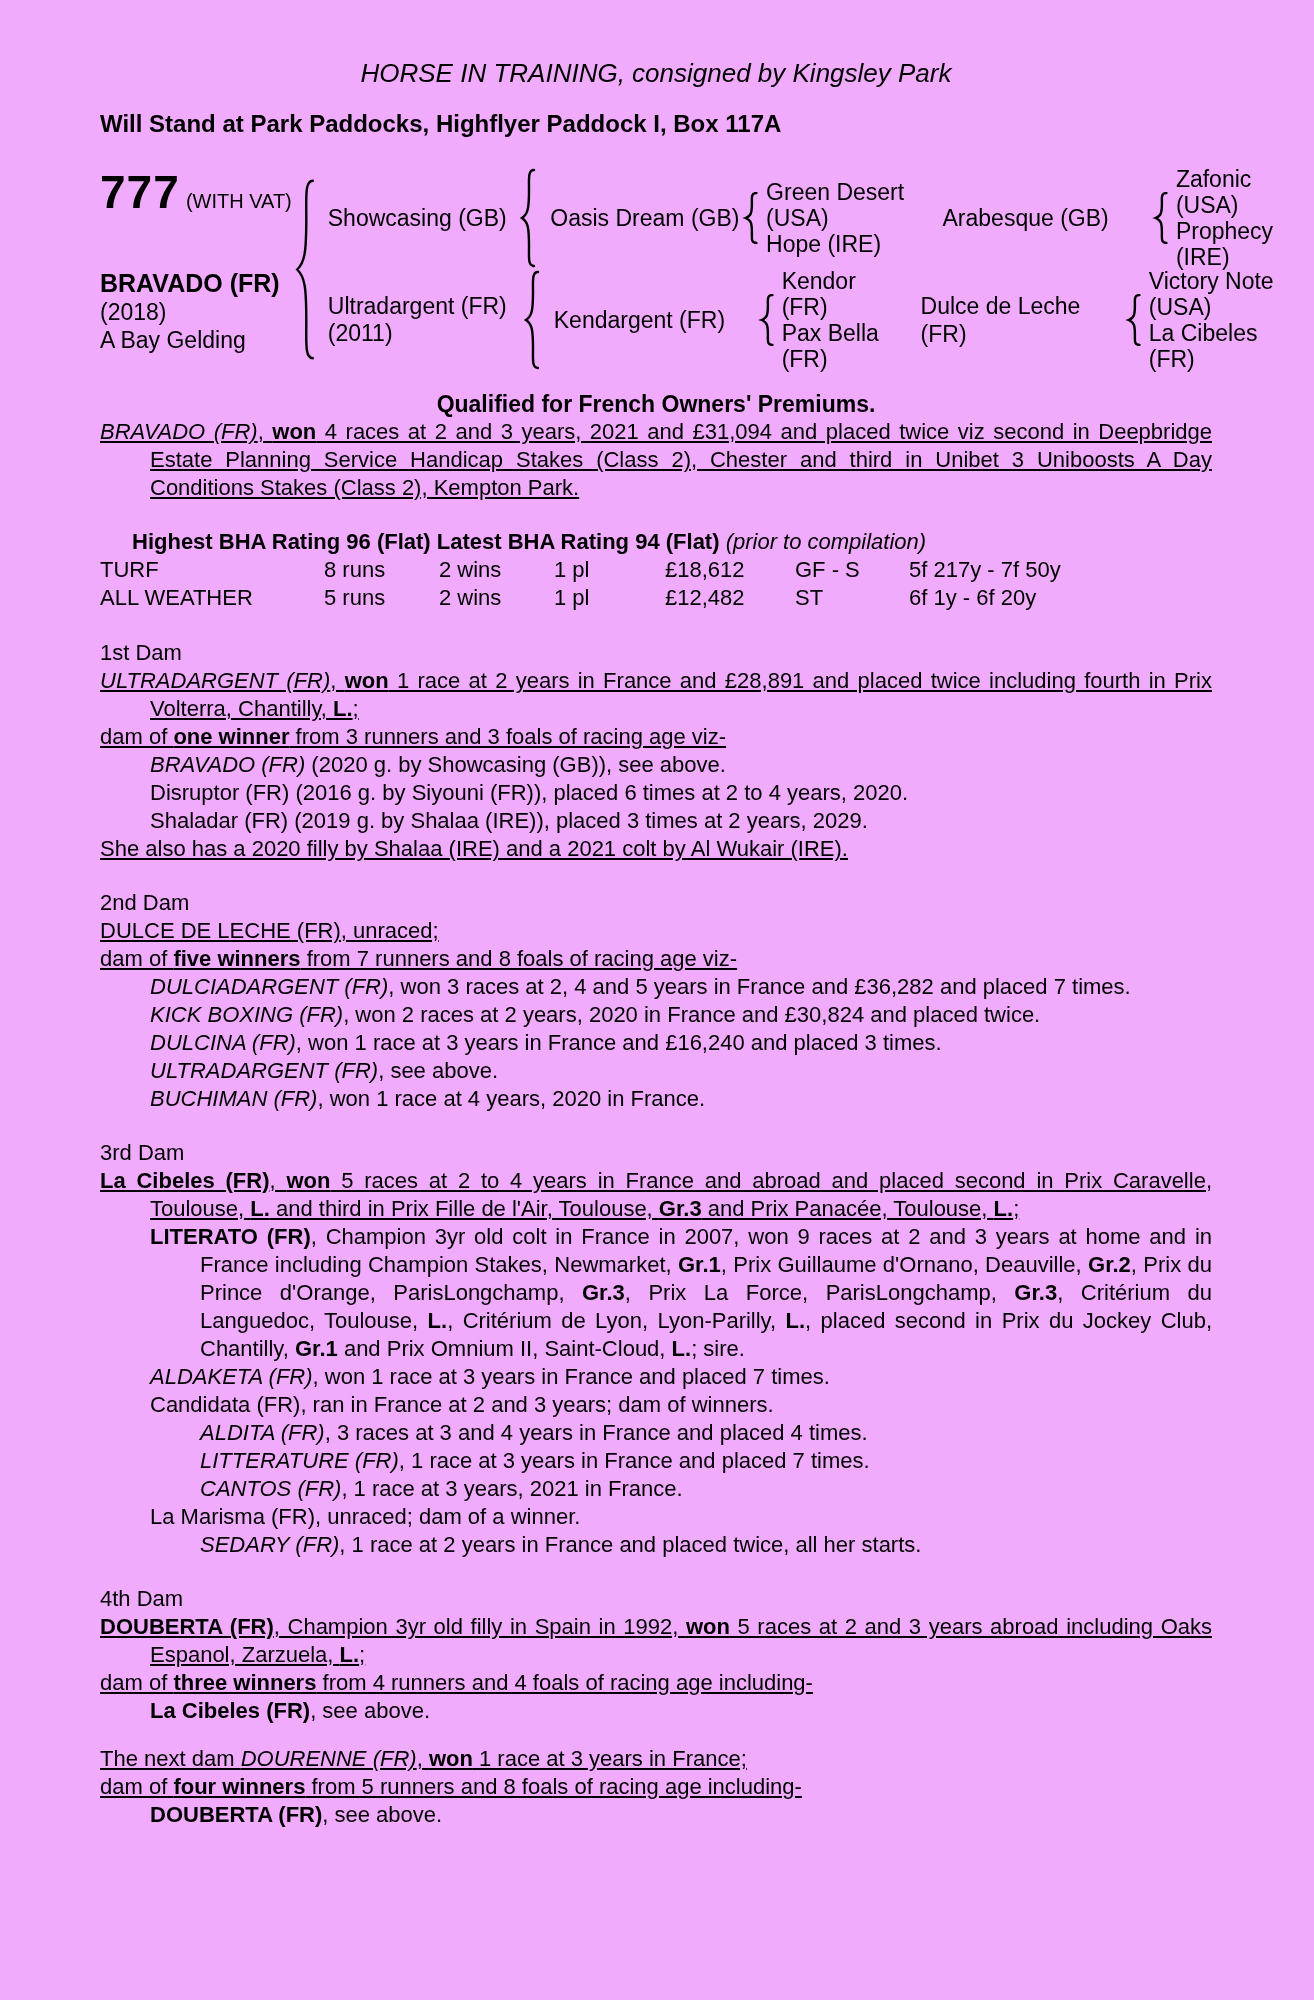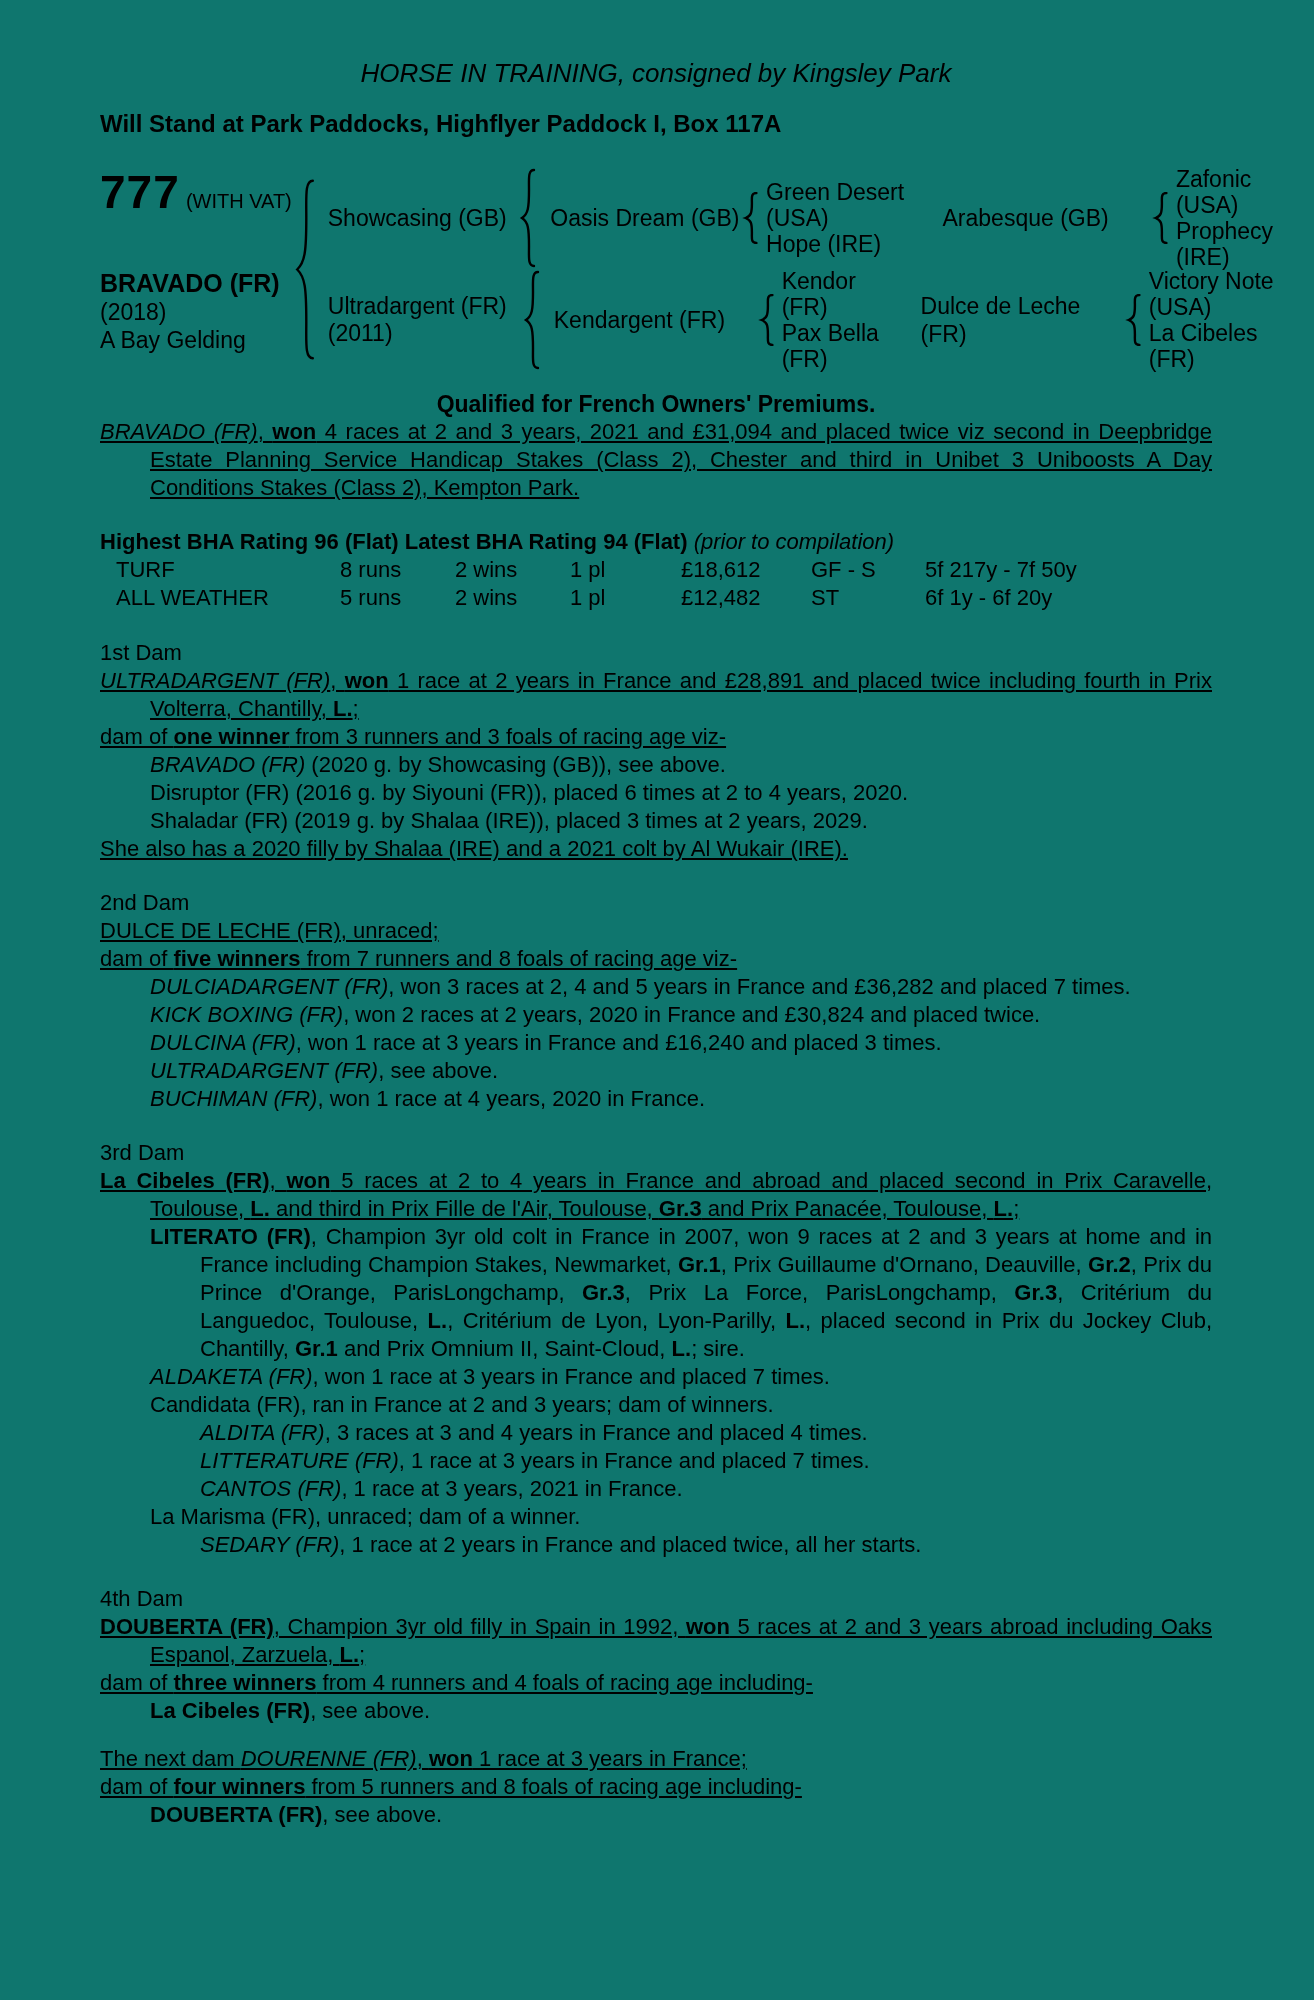--- a/index.html
+++ b/index.html
@@ -1,17 +1,17 @@
 <!DOCTYPE html>
 <html><head>
 <meta charset="utf-8">
 <style>
   html,body{margin:0;padding:0;background:#e8e8e8;}
   .page{
-    width:1314px;height:2000px;background:#0f766e;color:#000;
+    width:1314px;height:2000px;background:#f0abfc;color:#000;
     box-sizing:border-box;padding:58px 102px 0 100px;
     font-family:"Liberation Sans","DejaVu Sans",sans-serif;
     font-size:22px;line-height:28px;
     margin:0 auto;overflow:hidden;
   }
   .b{font-weight:bold;}
   .i{font-style:italic;}
   .doc-title{text-align:center;font-style:italic;font-size:26px;line-height:30px;}
   .stand-line{margin-top:22px;font-weight:bold;font-size:24px;line-height:28px;}
 
@@ -34,23 +34,23 @@
   .gg-col{font-size:23px;line-height:26px;padding-left:6px;}
 
   .premium-note{margin-top:20px;text-align:center;font-weight:bold;font-size:23px;}
 
   .race-summary{margin-top:24px;}
   .para{margin:0;text-align:justify;}
   .p0{padding-left:50px;text-indent:-50px;text-decoration:underline;}
   .p1{margin-left:50px;padding-left:50px;text-indent:-50px;}
   .p2{margin-left:100px;padding-left:50px;text-indent:-50px;}
 
-  .rating-line{margin-top:26px;text-align:left;}
+  .rating-line{margin-top:26px;text-align:left;margin-left:32px;}
   .bha-table{display:grid;grid-template-columns:224px 115px 115px 111px 130px 114px 1fr;}
-  .bha-table .cell{line-height:28px;margin-left:16px;}
+  .bha-table .cell{line-height:28px;}
 
   .dam-heading{margin-top:26px;font-weight:normal;}
   .dam-heading.first{margin-top:27px;}
   .tail-block{margin-top:20px;}
 </style>
 </head>
 <body>
 
 <div class="page">
 

